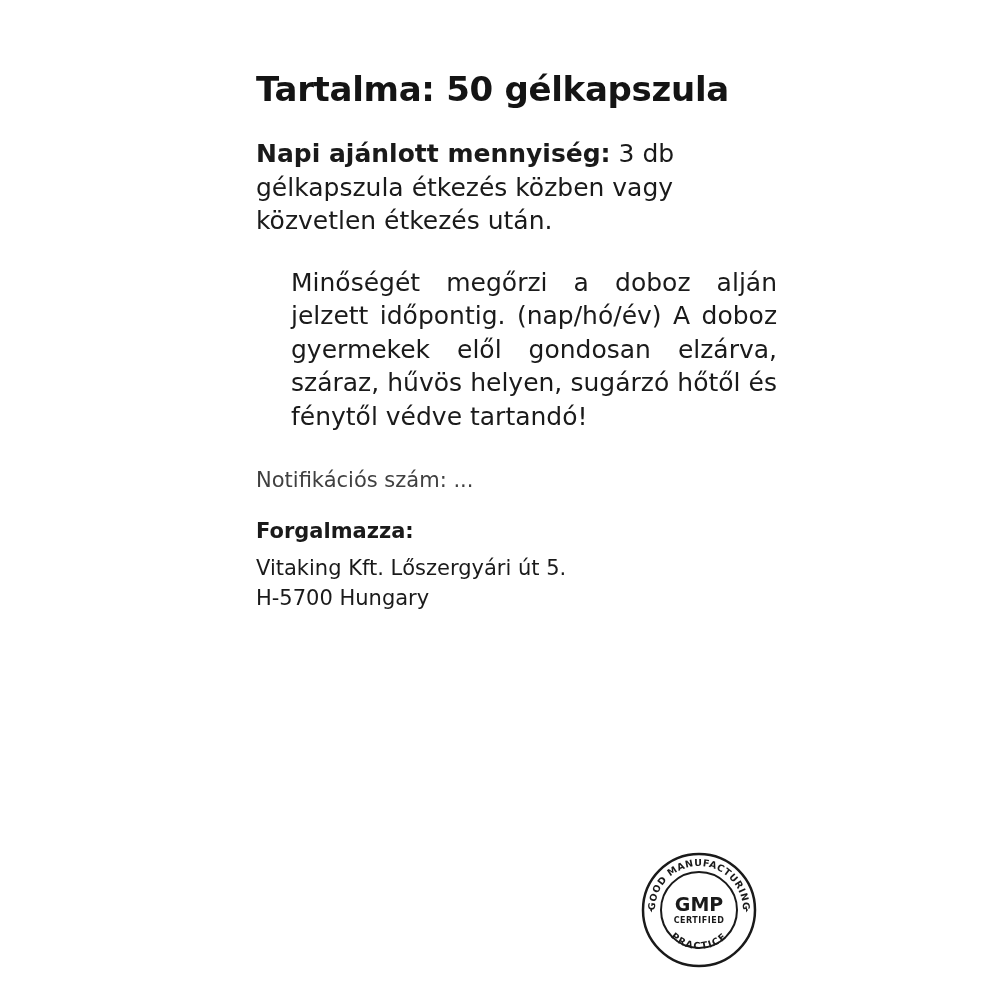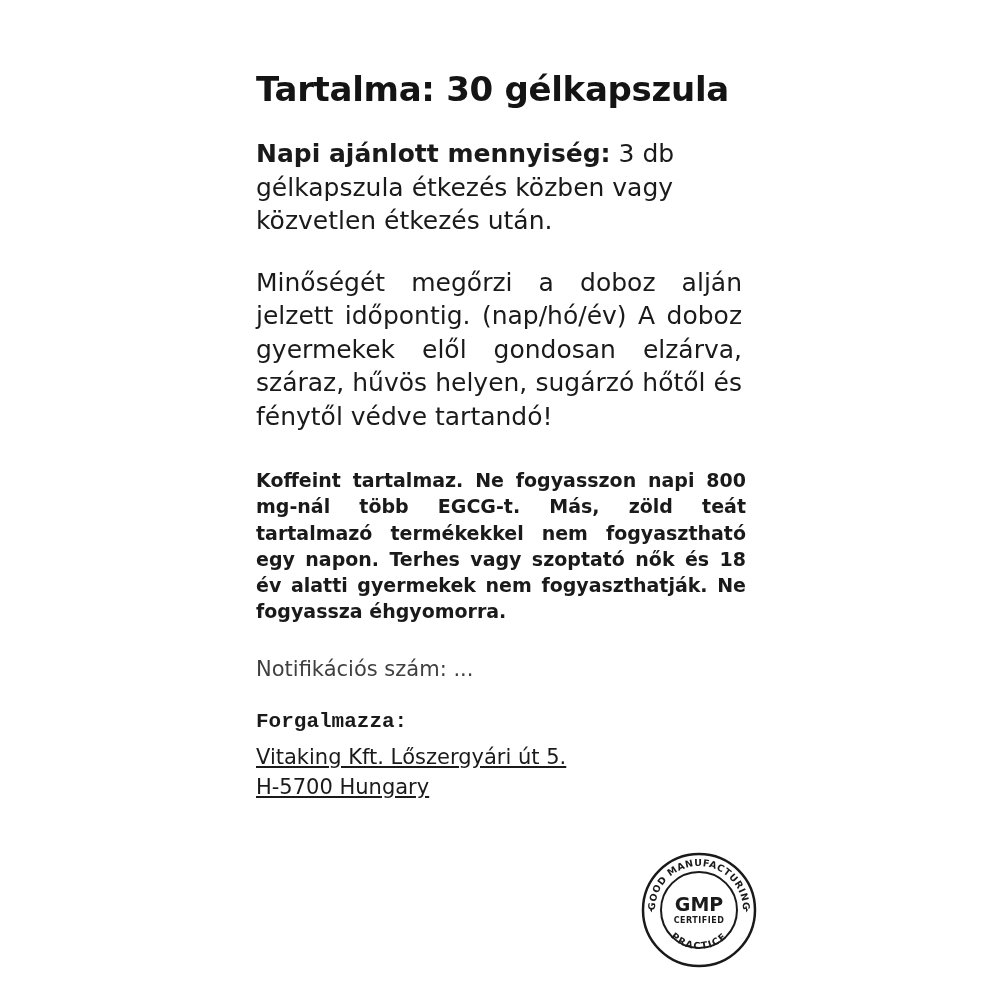--- a/index.html
+++ b/index.html
@@ -44,20 +44,21 @@
     font-size: 25px;
     line-height: 1.34;
     margin: 0 0 30px 0;
     color: #1a1a1a;
     text-align: justify;
     text-justify: inter-word;
     width: 486px;
   }
   .para.last {
     margin-bottom: 34px;
+    margin-left: 35px;
   }
   .warning {
     font-size: 19px;
     font-weight: bold;
     line-height: 1.38;
     margin: 0 0 32px 0;
     color: #1a1a1a;
     text-align: justify;
     text-justify: inter-word;
     width: 490px;
@@ -67,51 +68,48 @@
     line-height: 1.3;
     margin: 0 0 24px 0;
     color: #404040;
   }
   .dist-title {
     font-size: 21px;
     font-weight: bold;
     line-height: 1.3;
     margin: 0 0 8px 0;
     color: #1a1a1a;
-    font-family: Liberation Mono, monospace;
   }
   .dist-line {
     font-size: 21px;
     line-height: 1.42;
     color: #1a1a1a;
-    text-decoration: underline;
   }
   
   .gmp {
     position: absolute;
     left: 641px;
     top: 852px;
     width: 116px;
     height: 116px;
   }
   .gmp svg { display: block; }
 </style>
 </head>
 <body>
 
 <div class="label">
 
-  <h1 class="title">Tartalma: 30 gélkapszula</h1>
+  <h1 class="title">Tartalma: 50 gélkapszula</h1>
 
   <p class="dose"><b>Napi ajánlott mennyiség:</b><span> 3 db gélkapszula étkezés közben vagy közvetlen étkezés után.</span></p>
 
 
   <p class="para last">Minőségét megőrzi a doboz alján jelzett időpontig. (nap/hó/év) A doboz gyermekek elől gondosan elzárva, száraz, hűvös helyen, sugárzó hőtől és fénytől védve tartandó!</p>
 
-  <p class="warning">Koffeint tartalmaz. Ne fogyasszon napi 800 mg-nál több EGCG-t. Más, zöld teát tartalmazó termékekkel nem fogyasztható egy napon. Terhes vagy szoptató nők és 18 év alatti gyermekek nem fogyaszthatják. Ne fogyassza éhgyomorra.</p>
 
   <p class="notif">Notifikációs szám: ...</p>
 
   <p class="dist-title">Forgalmazza:</p>
   <div class="dist-line">Vitaking Kft. Lőszergyári út 5.</div>
   <div class="dist-line">H-5700 Hungary</div>
 
 </div>
 
 <div class="gmp">

